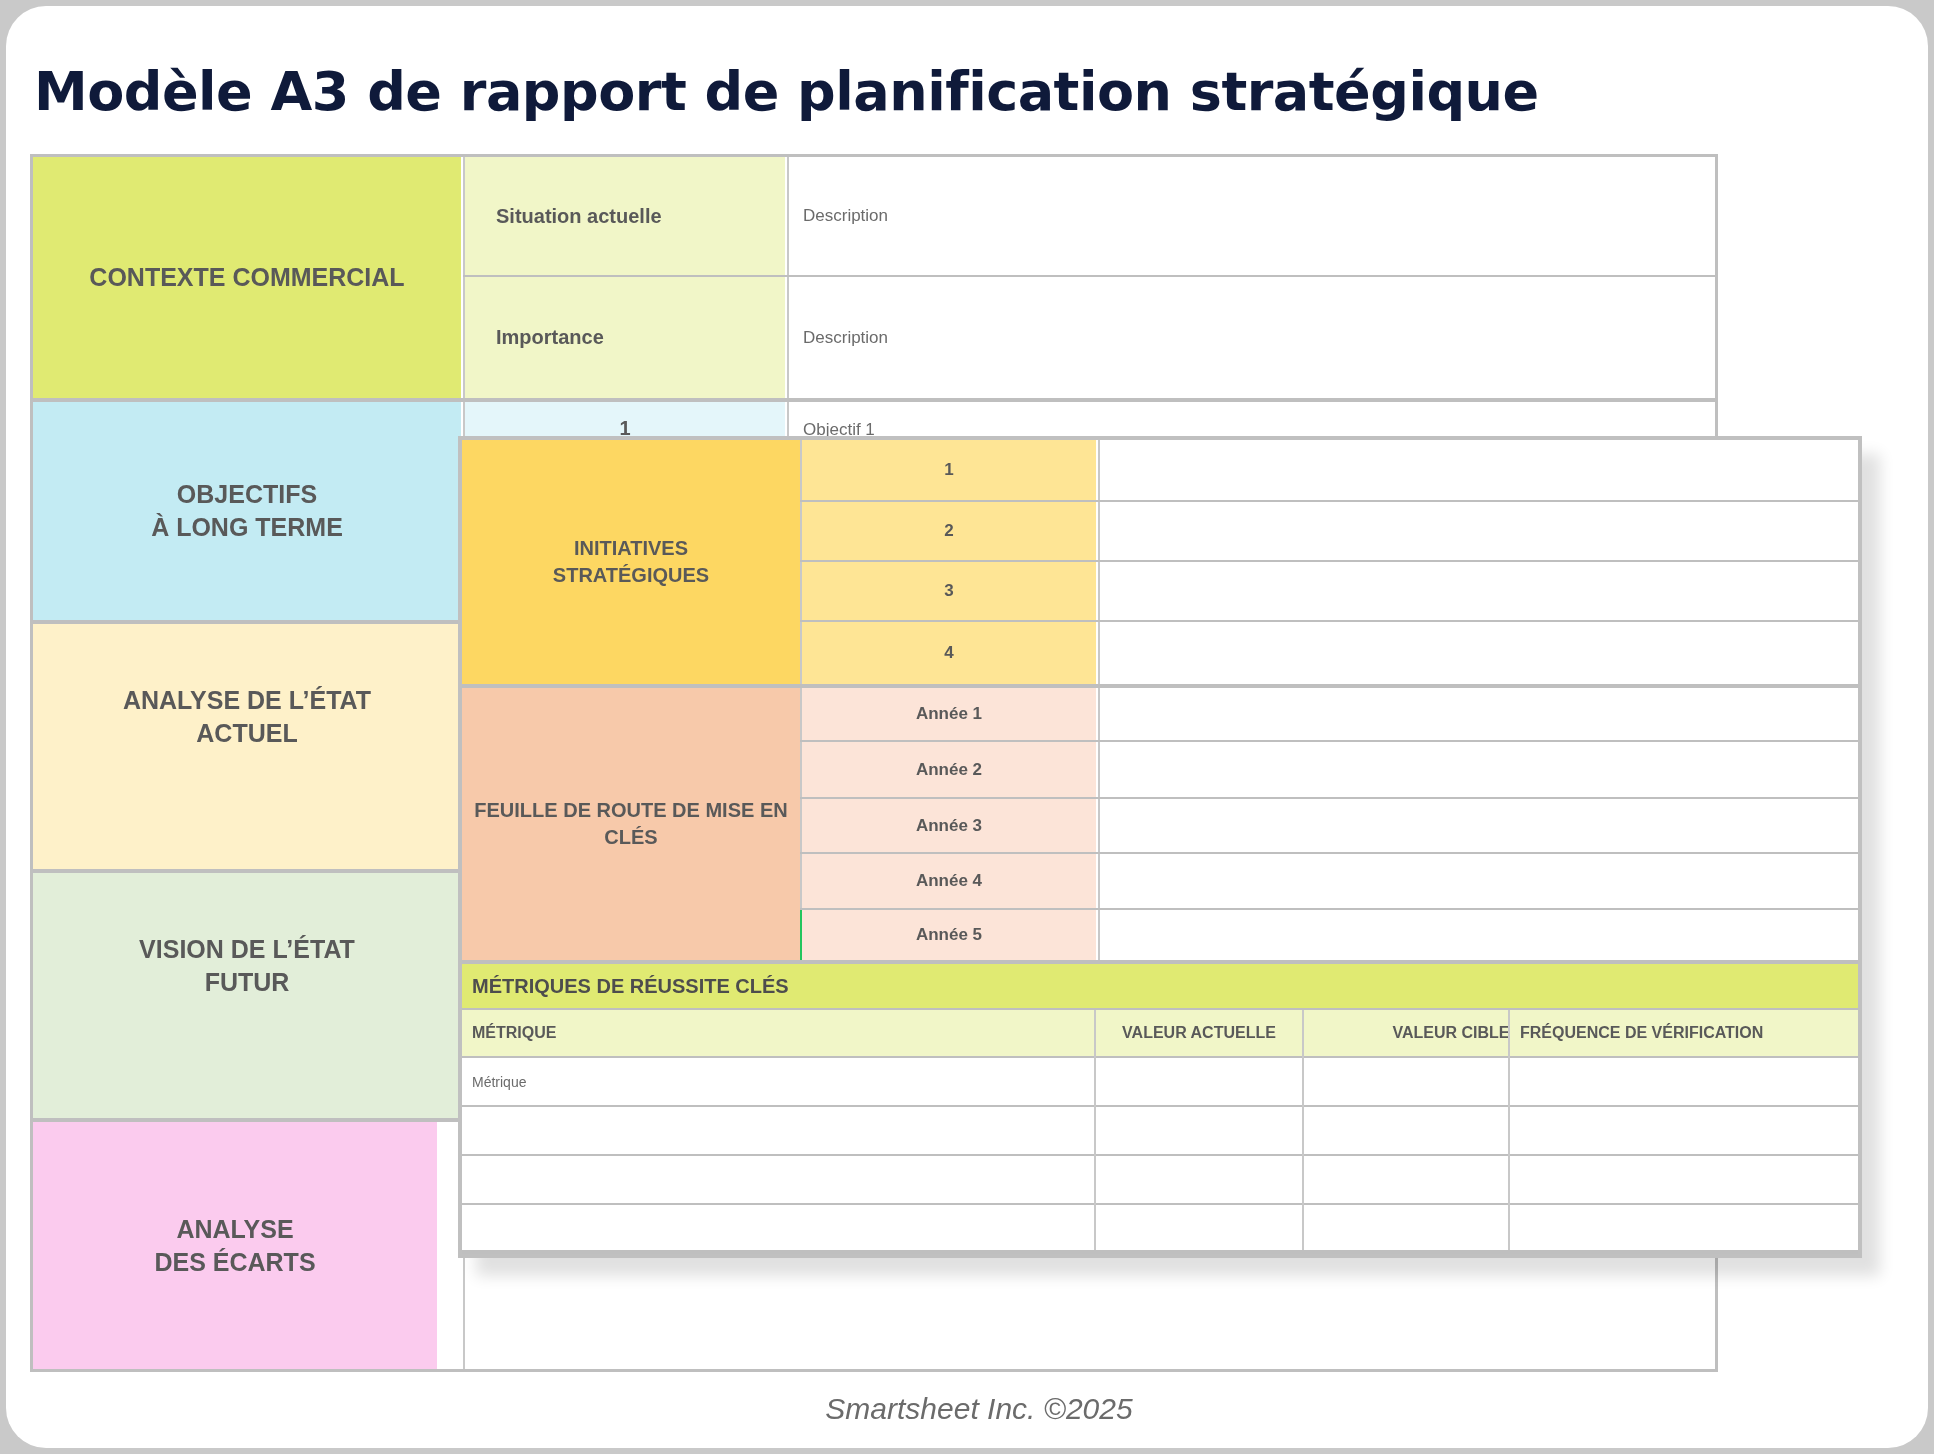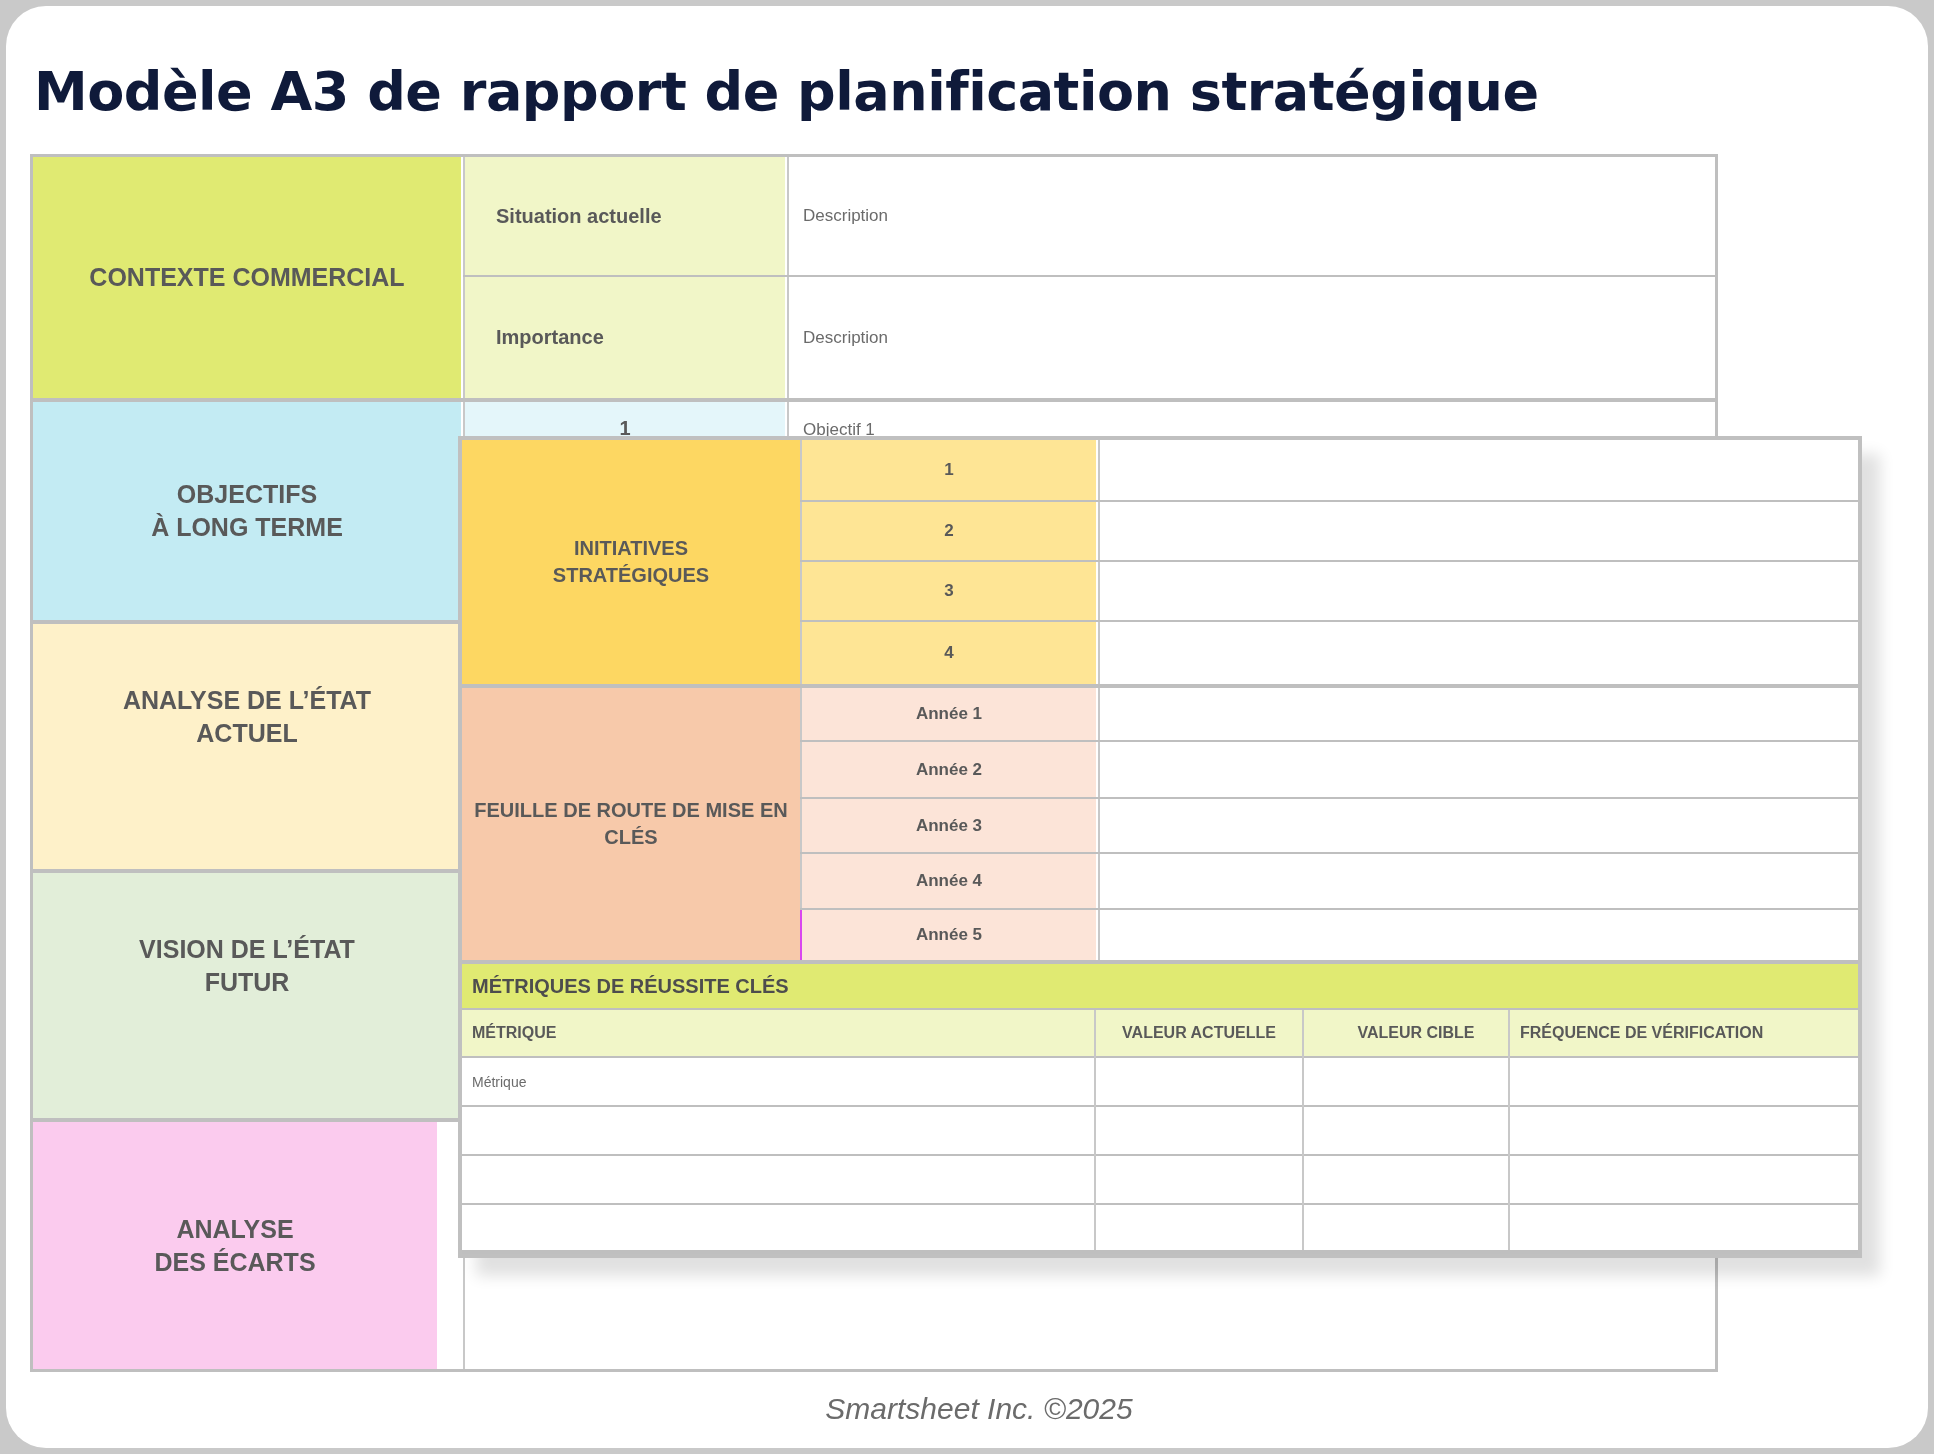--- a/index.html
+++ b/index.html
@@ -149,39 +149,39 @@
     </div>
   <div class="cell" style="left:636px;top:359px;width:760px;height:53px;border-left:2px solid #c8c8c8;"></div>
   <div class="hsep" style="left:338px;top:412px;width:1058px;height:2px;"></div>
 
   <div class="cell f-num" style="left:338px;top:414px;width:296px;height:54px;background:#fce4d8;border-left:2px solid #c8c8c8;">
       <span>Année 4</span>
     </div>
   <div class="cell" style="left:636px;top:414px;width:760px;height:54px;border-left:2px solid #c8c8c8;"></div>
   <div class="hsep" style="left:338px;top:468px;width:1058px;height:2px;"></div>
 
-  <div class="cell f-num" style="left:338px;top:470px;width:296px;height:50px;background:#fce4d8;border-left:2px solid #d946ef;">
+  <div class="cell f-num" style="left:338px;top:470px;width:296px;height:50px;background:#fce4d8;border-left:2px solid #22c55e;">
       <span>Année 5</span>
     </div>
   <div class="cell" style="left:636px;top:470px;width:760px;height:50px;border-left:2px solid #c8c8c8;"></div>
   <div class="hsep" style="left:0;top:520px;width:1396px;height:4px;"></div>
 
   <div class="cell m-title" style="left:0;top:524px;width:1396px;height:44px;background:#e0ea72;">
     <span>MÉTRIQUES DE RÉUSSITE CLÉS</span>
   </div>
   <div class="hsep" style="left:0;top:568px;width:1396px;height:2px;"></div>
 
   <div class="cell m-head" style="left:0;top:570px;width:1396px;height:46px;background:#f1f6c8;"></div>
   <div class="cell m-head" style="left:10px;top:570px;width:620px;height:46px;">
     <span>MÉTRIQUE</span>
   </div>
   <div class="cell m-head" style="left:634px;top:570px;width:206px;height:46px;justify-content:center;">
     <span>VALEUR ACTUELLE</span>
   </div>
-  <div class="cell m-head" style="left:852px;top:570px;width:204px;height:46px;justify-content:center;align-items:center;">
+  <div class="cell m-head" style="left:887px;top:570px;width:204px;height:46px;justify-content:center;align-items:center;">
     <span>VALEUR CIBLE</span>
   </div>
   <div class="cell m-head" style="left:1058px;top:570px;width:330px;height:46px;">
     <span>FRÉQUENCE DE VÉRIFICATION</span>
   </div>
   <div class="hsep" style="left:0;top:616px;width:1396px;height:2px;"></div>
 
   <div class="cell m-cell" style="left:0;top:618px;width:632px;height:47px;">
     <span>Métrique</span>
   </div>

